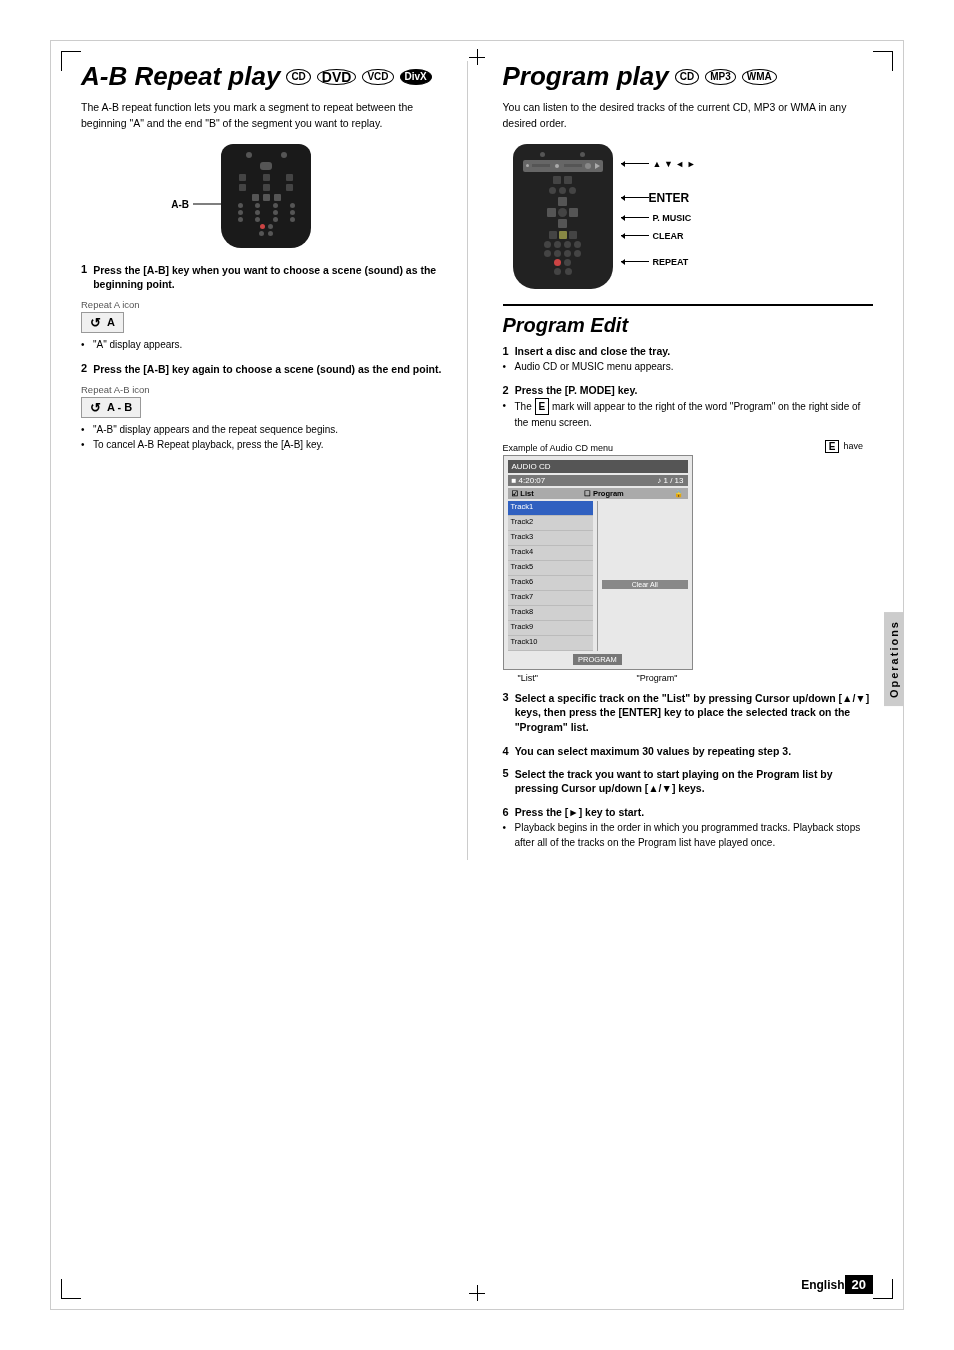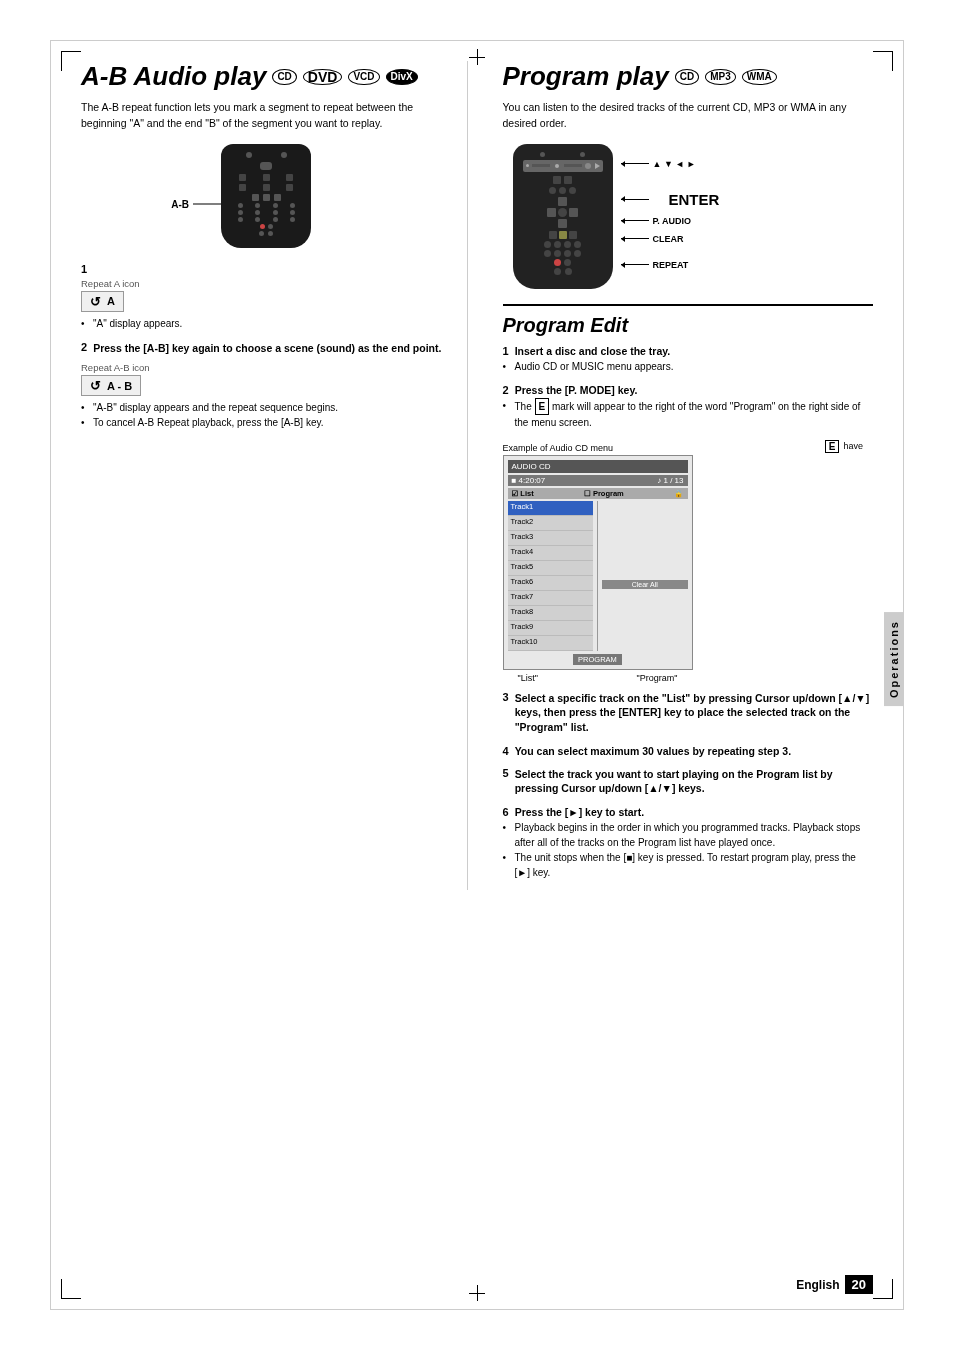--- a/index.html
+++ b/index.html
@@ -304,21 +304,20 @@
 
     
     .page-number {
       position: absolute;
       bottom: 15px;
       right: 30px;
       font-size: 12px;
       font-weight: bold;
       display: flex;
       align-items: center;
-      gap: 5px;
     }
     .page-num-box {
       background: #000;
       color: #fff;
       padding: 2px 7px;
       font-size: 13px;
       font-weight: bold;
     }
 
     .remote-full {
@@ -365,21 +364,21 @@
   <div class="corner-mark tr"></div>
   <div class="corner-mark bl"></div>
   <div class="corner-mark br"></div>
   <div class="cross-mark top"></div>
   <div class="cross-mark bottom"></div>
 
   <div class="two-col">
 
     <div class="left-col">
       <div class="section-title">
-        <span>A-B Audio play</span>
+        <span>A-B Repeat play</span>
         <span class="format-badge">CD</span>
         <span class="format-badge dvd">DVD</span>
         <span class="format-badge">VCD</span>
         <span class="format-badge filled">DivX</span>
       </div>
 
       <p class="intro-text">The A-B repeat function lets you mark a segment to repeat between the beginning "A" and the end "B" of the segment you want to replay.</p>
 
       <div class="remote-container">
         <div style="position: relative; display: inline-block;">
@@ -438,20 +437,21 @@
               <div class="r-circle"></div>
               <div class="r-circle"></div>
             </div>
           </div>
         </div>
       </div>
 
       <div class="step">
         <div style="display:flex; gap:6px; margin-bottom:3px;">
           <span class="step-num">1</span>
+          <span class="step-title">Press the [A-B] key when you want to choose a scene (sound) as the beginning point.</span>
         </div>
         <div class="step-note-label">Repeat A icon</div>
         <div class="icon-display">
           <span class="icon-repeat-sym">↺</span>
           <span>A</span>
         </div>
         <ul class="bullet-list">
           <li>"A" display appears.</li>
         </ul>
       </div>
@@ -548,31 +548,31 @@
             </div>
           </div>
 
           <div style="position:absolute; left: 108px; top: 0; display:flex; flex-direction:column; gap: 8px; padding-top: 15px;">
             <div style="display:flex; align-items:center; gap:4px; font-size:9px; font-weight:bold;">
               <div style="width:28px;height:1px;background:#000;position:relative;">
                 <div style="position:absolute;left:0;top:-2.5px;border-top:3px solid transparent;border-bottom:3px solid transparent;border-right:4px solid #000;"></div>
               </div>
               <span>▲ ▼ ◄ ►</span>
             </div>
-            <div style="display:flex; align-items:center; gap:20px; font-size:15px; font-weight:bold; margin-top:14px;">
+            <div style="display:flex; align-items:center; gap:0; font-size:12px; font-weight:bold; margin-top:14px;">
               <div style="width:28px;height:1px;background:#000;position:relative;">
                 <div style="position:absolute;left:0;top:-2.5px;border-top:3px solid transparent;border-bottom:3px solid transparent;border-right:4px solid #000;"></div>
               </div>
               <span>ENTER</span>
             </div>
             <div style="display:flex; align-items:center; gap:4px; font-size:9px; font-weight:bold;">
               <div style="width:28px;height:1px;background:#000;position:relative;">
                 <div style="position:absolute;left:0;top:-2.5px;border-top:3px solid transparent;border-bottom:3px solid transparent;border-right:4px solid #000;"></div>
               </div>
-              <span>P. AUDIO</span>
+              <span>P. MUSIC</span>
             </div>
             <div style="display:flex; align-items:center; gap:4px; font-size:9px; font-weight:bold;">
               <div style="width:28px;height:1px;background:#000;position:relative;">
                 <div style="position:absolute;left:0;top:-2.5px;border-top:3px solid transparent;border-bottom:3px solid transparent;border-right:4px solid #000;"></div>
               </div>
               <span>CLEAR</span>
             </div>
             <div style="display:flex; align-items:center; gap:4px; font-size:9px; font-weight:bold; margin-top:8px;">
               <div style="width:28px;height:1px;background:#000;position:relative;">
                 <div style="position:absolute;left:0;top:-2.5px;border-top:3px solid transparent;border-bottom:3px solid transparent;border-right:4px solid #000;"></div>
@@ -682,21 +682,20 @@
             </div>
           </div>
 
           <div class="step">
             <div style="display:flex;gap:6px;margin-bottom:2px;">
               <span class="step-num">6</span>
               <span style="font-weight:bold;font-size:10.5px;">Press the [►] key to start.</span>
             </div>
             <ul class="bullet-list">
               <li>Playback begins in the order in which you programmed tracks. Playback stops after all of the tracks on the Program list have played once.</li>
-              <li>The unit stops when the [■] key is pressed. To restart program play, press the [►] key.</li>
             </ul>
           </div>
         </div>
       </div>
     </div>
   </div>
 
   <div style="position:absolute; right:-1px; top:45%; writing-mode: vertical-rl; text-orientation: mixed; background:#ccc; padding: 8px 4px; font-size:11px; font-weight:bold; letter-spacing:2px; transform: rotate(180deg); transform-origin: center;">Operations</div>
 
   <div class="page-number">

